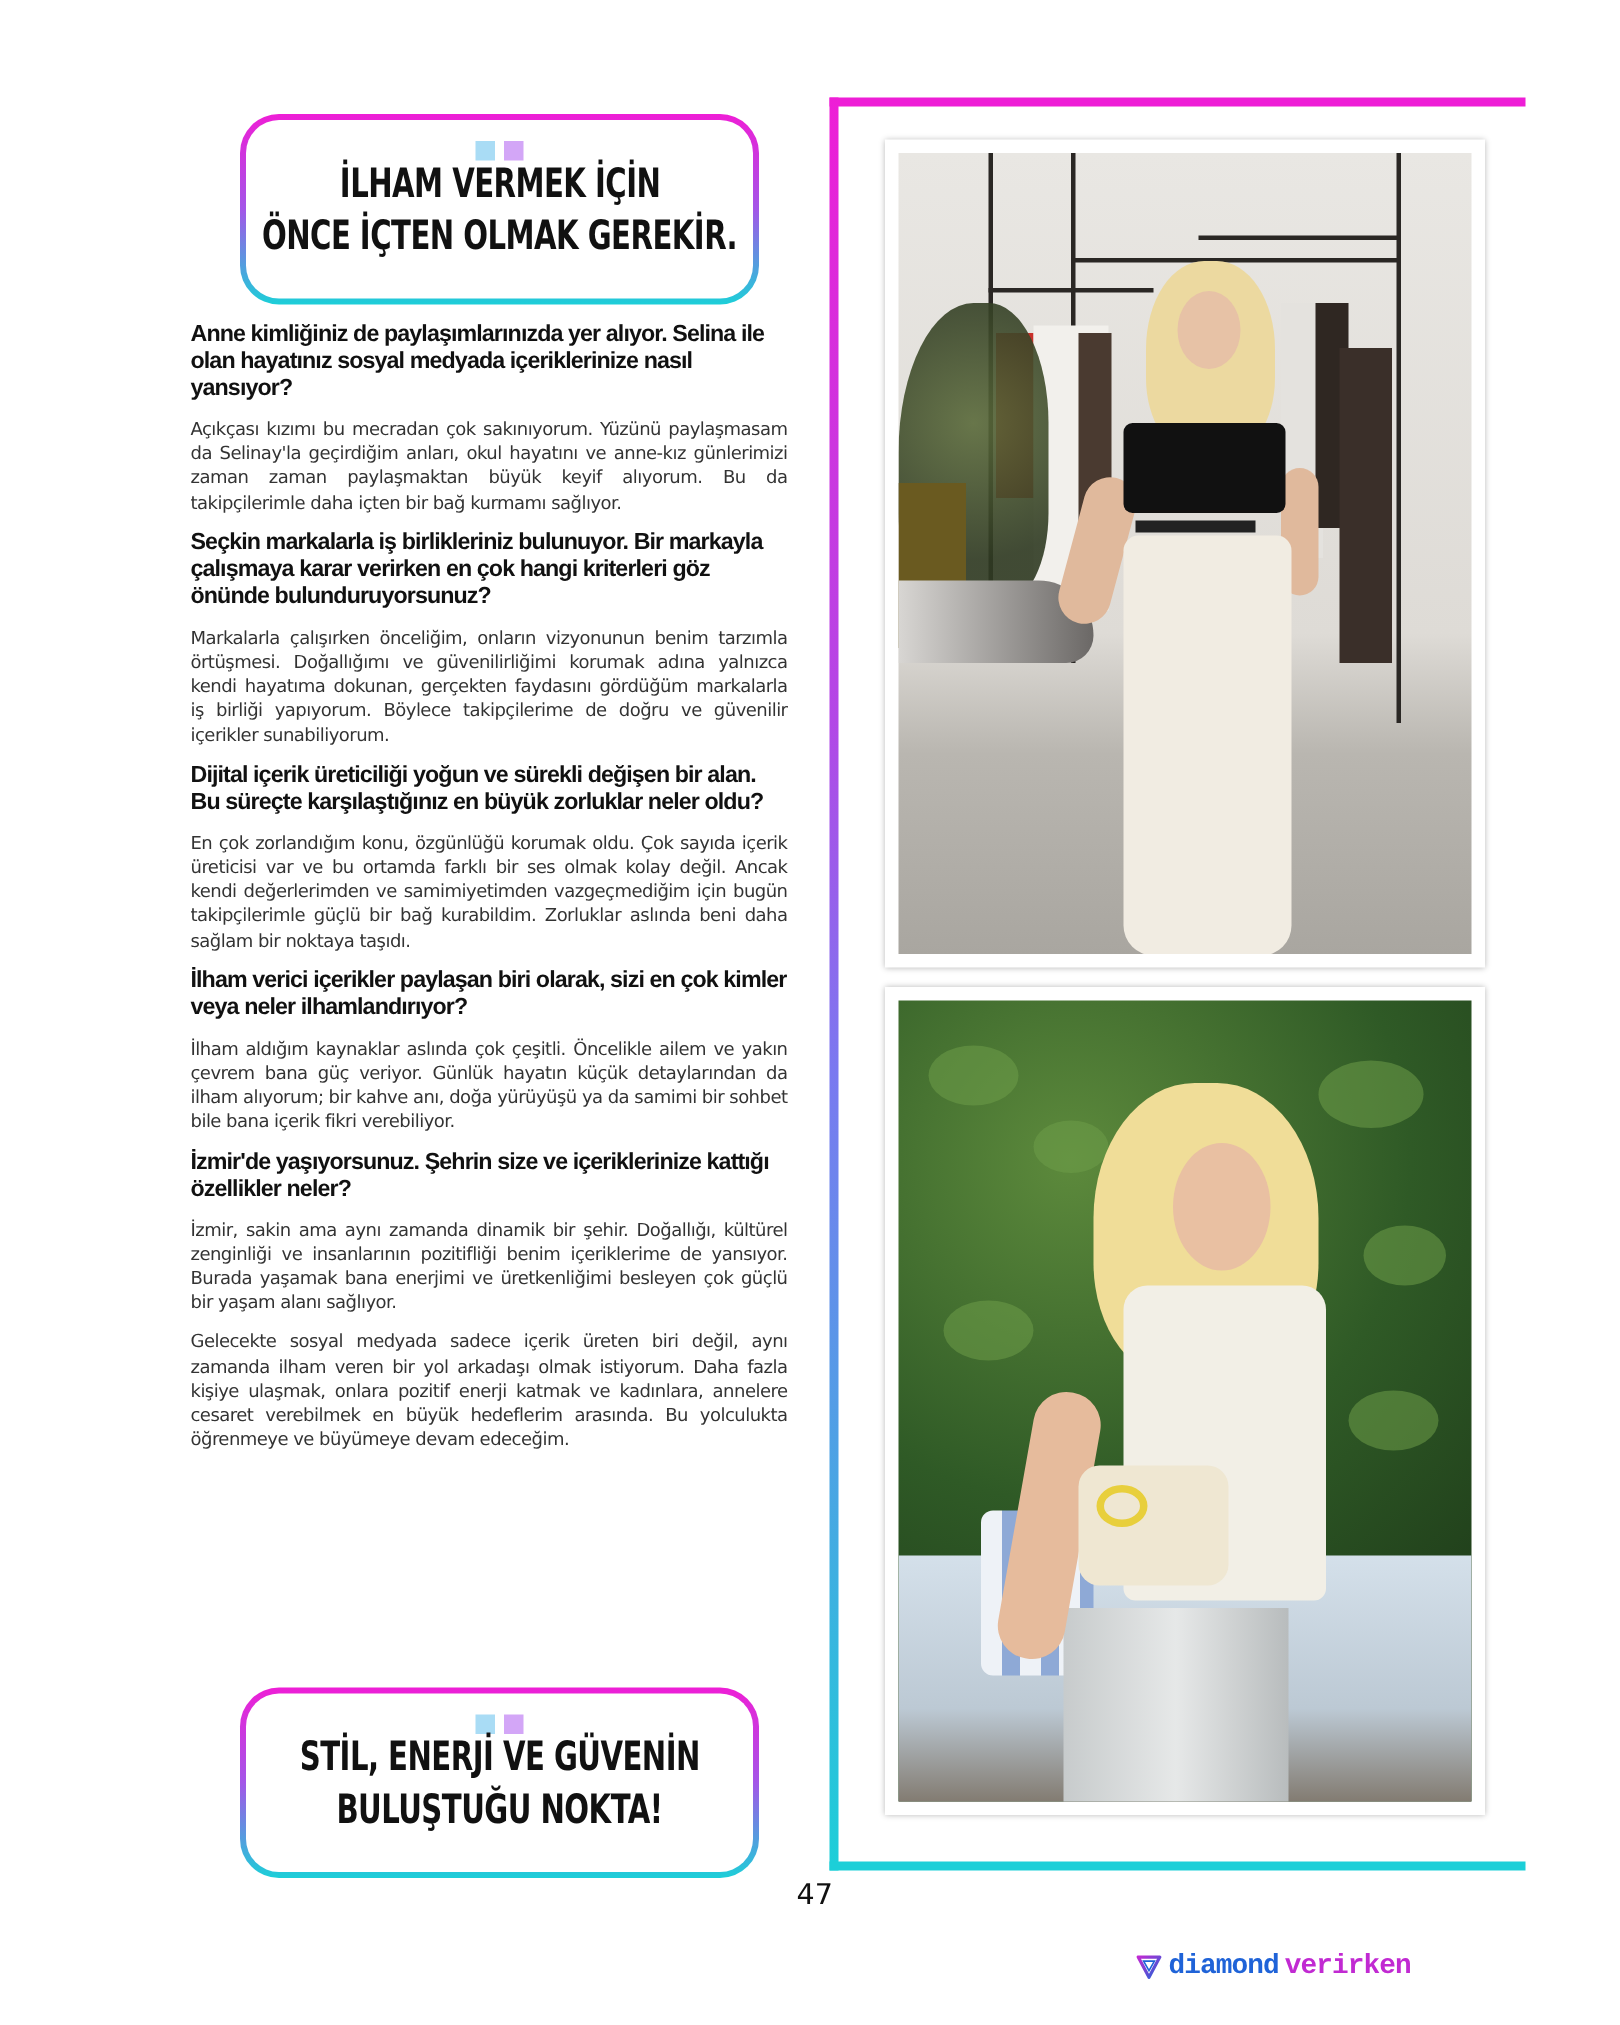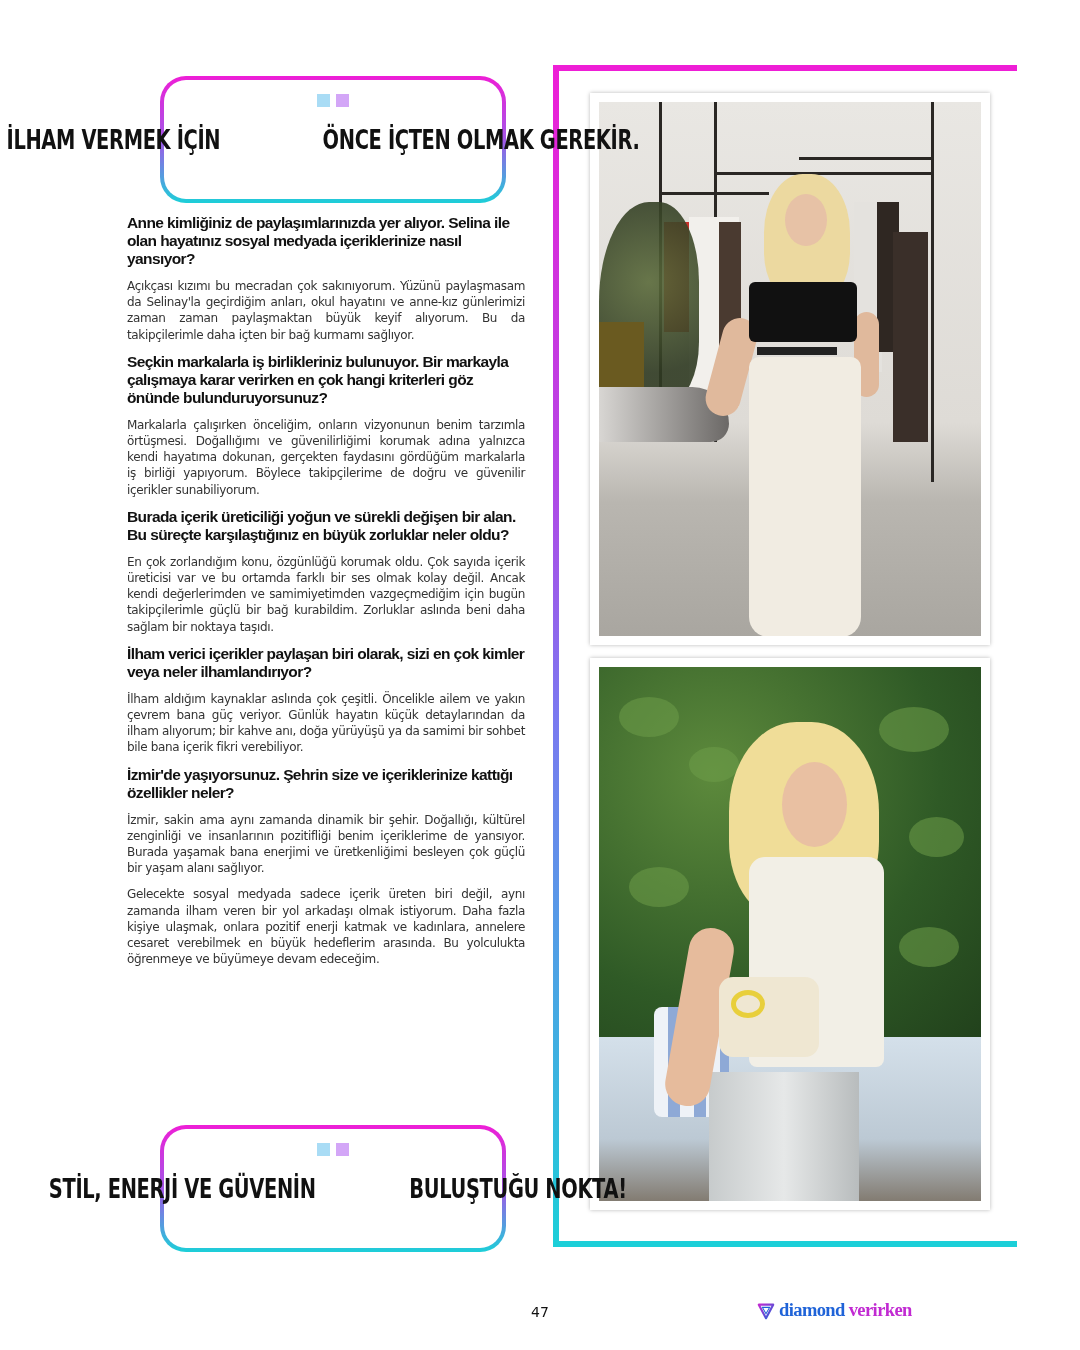--- a/index.html
+++ b/index.html
@@ -7,21 +7,21 @@
   body { position: relative; font-family: "Liberation Sans", "DejaVu Sans", sans-serif; color: #1a1a1a; }
 
   
   .callout {
     position: absolute; left: 160px; width: 346px; height: 127px;
     border-radius: 26px; padding: 4px;
     background: linear-gradient(180deg, #ee1ed6 0%, #a356e8 50%, #1ccfd8 100%);
   }
   .callout-inner {
     width: 100%; height: 100%; border-radius: 22px; background: #ffffff;
-    display: flex; flex-direction: row; align-items: center; justify-content: center;
+    display: flex; flex-direction: column; align-items: center; justify-content: center;
     position: relative;
   }
   .callout-title {
     font-family: "DejaVu Sans", sans-serif; font-weight: bold;
     font-size: 27px; line-height: 35px; text-align: center; color: #111;
     transform: scaleX(0.72); letter-spacing: -0.5px; white-space: nowrap;
     position: relative; z-index: 2;
   }
   .quote-marks {
     position: absolute; top: 14px; left: 50%; transform: translateX(-50%);
@@ -84,22 +84,22 @@
   .p2 .cushion { position: absolute; left: 55px; top: 340px; width: 75px; height: 110px; background: repeating-linear-gradient(90deg, #eef2f7 0 14px, #8ea9d6 14px 26px); border-radius: 8px; }
   .p2 .hair { position: absolute; left: 130px; top: 55px; width: 150px; height: 200px; border-radius: 45% 45% 40% 40%; background: #f0dd98; }
   .p2 .face { position: absolute; left: 183px; top: 95px; width: 65px; height: 85px; border-radius: 50%; background: #e9c0a2; }
   .p2 .top { position: absolute; left: 150px; top: 190px; width: 135px; height: 210px; background: #f2efe6; border-radius: 16px 16px 8px 8px; }
   .p2 .arm { position: absolute; left: 78px; top: 260px; width: 45px; height: 180px; background: #e6bb9c; border-radius: 22px; transform: rotate(10deg); }
   .p2 .bag { position: absolute; left: 120px; top: 310px; width: 100px; height: 80px; background: #efe7d2; border-radius: 14px; }
   .p2 .bag-logo { position: absolute; left: 132px; top: 323px; width: 34px; height: 28px; border: 5px solid #e8cf3c; border-radius: 50%; }
   .p2 .skirt { position: absolute; left: 110px; top: 405px; width: 150px; height: 140px; background: linear-gradient(90deg, #c7cbcc, #e6e8e8 50%, #b8bcbd); }
 
   
-  .page-number { position: absolute; left: 531px; top: 1304px; font-family: "DejaVu Sans", sans-serif; font-size: 14px; color: #111; }
-  .brand { position: absolute; left: 757px; top: 1300px; display: flex; align-items: center; gap: 4px; font-family: Liberation Serif, serif; font-weight: bold; font-size: 18.5px; letter-spacing: -0.6px; }
+  .page-number { position: absolute; left: 531px; top: 1252px; font-family: "DejaVu Sans", sans-serif; font-size: 19px; color: #111; }
+  .brand { position: absolute; left: 757px; top: 1300px; display: flex; align-items: center; gap: 4px; font-family: Liberation Mono, monospace; font-weight: bold; font-size: 18.5px; letter-spacing: -0.6px; }
   .brand-icon { width: 18px; height: 18px; }
   .brand-a { color: #1f63d8; }
   .brand-b { color: #c12ad2; }
 </style>
 </head>
 <body>
 
 <div class="callout" style="top:76px;">
   <div class="callout-inner">
     <div class="quote-marks">
@@ -114,21 +114,21 @@
 <div class="interview">
   <div class="qa">
     <div class="question">Anne kimliğiniz de paylaşımlarınızda yer alıyor. Selina ile olan hayatınız sosyal medyada içeriklerinize nasıl yansıyor?</div>
     <div class="answer">Açıkçası kızımı bu mecradan çok sakınıyorum. Yüzünü paylaşmasam da Selinay'la geçirdiğim anları, okul hayatını ve anne-kız günlerimizi zaman zaman paylaşmaktan büyük keyif alıyorum. Bu da takipçilerimle daha içten bir bağ kurmamı sağlıyor.</div>
   </div>
   <div class="qa">
     <div class="question">Seçkin markalarla iş birlikleriniz bulunuyor. Bir markayla çalışmaya karar verirken en çok hangi kriterleri göz önünde bulunduruyorsunuz?</div>
     <div class="answer">Markalarla çalışırken önceliğim, onların vizyonunun benim tarzımla örtüşmesi. Doğallığımı ve güvenilirliğimi korumak adına yalnızca kendi hayatıma dokunan, gerçekten faydasını gördüğüm markalarla iş birliği yapıyorum. Böylece takipçilerime de doğru ve güvenilir içerikler sunabiliyorum.</div>
   </div>
   <div class="qa">
-    <div class="question">Burada içerik üreticiliği yoğun ve sürekli değişen bir alan. Bu süreçte karşılaştığınız en büyük zorluklar neler oldu?</div>
+    <div class="question">Dijital içerik üreticiliği yoğun ve sürekli değişen bir alan. Bu süreçte karşılaştığınız en büyük zorluklar neler oldu?</div>
     <div class="answer">En çok zorlandığım konu, özgünlüğü korumak oldu. Çok sayıda içerik üreticisi var ve bu ortamda farklı bir ses olmak kolay değil. Ancak kendi değerlerimden ve samimiyetimden vazgeçmediğim için bugün takipçilerimle güçlü bir bağ kurabildim. Zorluklar aslında beni daha sağlam bir noktaya taşıdı.</div>
   </div>
   <div class="qa">
     <div class="question">İlham verici içerikler paylaşan biri olarak, sizi en çok kimler veya neler ilhamlandırıyor?</div>
     <div class="answer">İlham aldığım kaynaklar aslında çok çeşitli. Öncelikle ailem ve yakın çevrem bana güç veriyor. Günlük hayatın küçük detaylarından da ilham alıyorum; bir kahve anı, doğa yürüyüşü ya da samimi bir sohbet bile bana içerik fikri verebiliyor.</div>
   </div>
   <div class="qa">
     <div class="question">İzmir'de yaşıyorsunuz. Şehrin size ve içeriklerinize kattığı özellikler neler?</div>
     <div class="answer">İzmir, sakin ama aynı zamanda dinamik bir şehir. Doğallığı, kültürel zenginliği ve insanlarının pozitifliği benim içeriklerime de yansıyor. Burada yaşamak bana enerjimi ve üretkenliğimi besleyen çok güçlü bir yaşam alanı sağlıyor.</div>
   </div>

